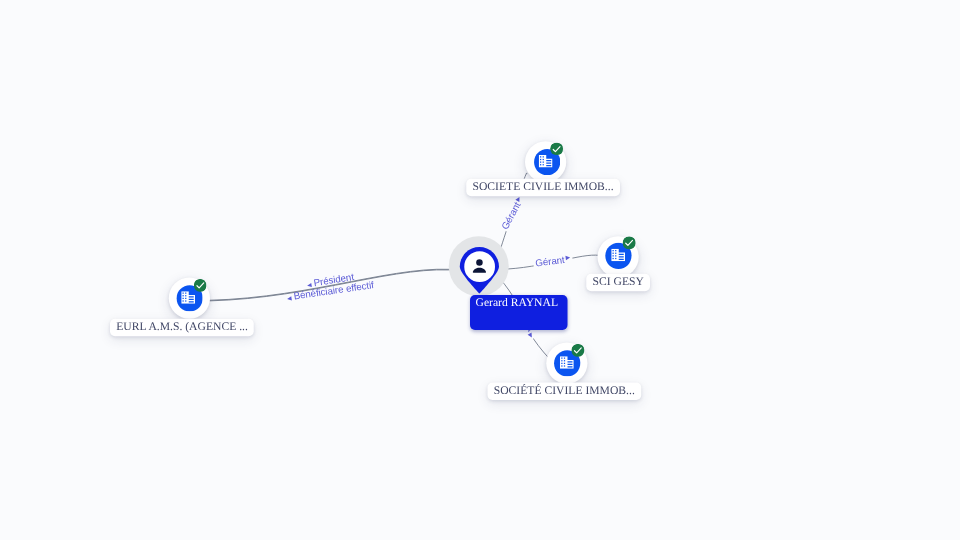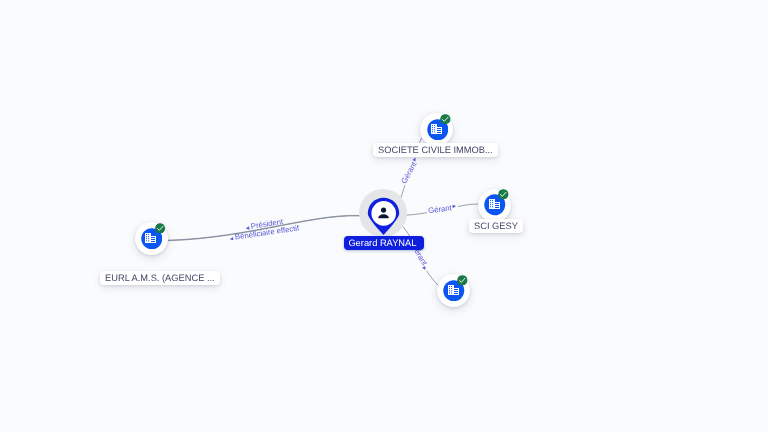--- a/index.html
+++ b/index.html
@@ -19,24 +19,24 @@
   .cglyph{position:absolute;width:11px;height:10px;left:10.8px;top:10.9px;display:block;}
   .badge{position:absolute;width:10.5px;height:10.5px;border-radius:50%;
          right:2.6px;top:0.9px;display:block;}
   
   .halo{position:absolute;border-radius:50%;background:#e3e5e7;}
   .pin{position:absolute;}
   
   .chip{position:absolute;border-radius:4px;transform:translateZ(0);will-change:transform;z-index:5;background:#ffffff;
         box-shadow:0 1px 3px rgba(40,50,90,.14), 0 3px 9px rgba(40,50,90,.10);
         color:#414766;font-size:9.3px;line-height:14px;height:14px;
-        padding:0 5px;white-space:nowrap;}
+        padding:0 5px;white-space:nowrap;font-family:Liberation Serif, serif;}
   .chip.person{background:#0f1fe0;color:#ffffff;border-radius:4px;
-        box-shadow:0 1px 3px rgba(20,30,120,.30);height:14px;line-height:14px;
-        font-size:9.3px;padding:0 8px 0 4.4px;}
+        box-shadow:0 1px 3px rgba(20,30,120,.30);height:28px;line-height:14px;
+        font-size:9.3px;padding:0 8px 0 4.4px;margin-left:32px;}
 </style>
 </head>
 <body>
 
 <div id="stage">
 
   <svg class="layer" viewBox="0 0 768 432">
     <g fill="none" stroke="#6f7888" stroke-width="0.7" stroke-linecap="round">
       <path d="M 399.5 202.0 C 403.0 190.4 423.1 130.1 421.4 139.0"></path>
       <path d="M 400.0 215.5 C 435.0 214.5 464.9 202.2 479.1 204.3"></path>
@@ -138,20 +138,21 @@
           <rect x="6" y="6" width="4" height="1"></rect>
           <rect x="6" y="8" width="4" height="1"></rect>
         </g>
       </svg>
     </div>
     <svg class="badge" viewBox="0 0 13 13">
       <rect x="0.2" y="0.2" width="12.6" height="12.6" rx="5.6" fill="#1a7a47"></rect>
       <path d="M3.2 6.9 L5.35 9.0 L9.9 4.05" stroke="#ffffff" stroke-width="1.15" fill="none" stroke-linecap="round" stroke-linejoin="round"></path>
     </svg>
   </div>
+  <div class="chip" style="left:389.9px;top:305.6px;">SOCIÉTÉ CIVILE IMMOB...</div>
 
   <div class="node" style="left:134.6px;top:222.2px;width:33px;height:33px;">
     <div class="cnode">
       <svg class="cblob" viewBox="0 0 25 25">
         <path d="M12.5 0.3 C18.6 0.3 24.7 5.0 24.7 11.8 C24.7 19.2 19.4 24.7 12.5 24.7 C5.6 24.7 0.3 19.2 0.3 12.3 C0.3 5.5 6.0 0.3 12.5 0.3 Z" fill="#0b55f0"></path>
       </svg>
       <svg class="cglyph" viewBox="0 0 11 10">
         <path fill="#ffffff" d="M0 0 h6 v3 h5 v7 h-11 z"></path>
         <g fill="#0b55f0">
           <rect x="1" y="1" width="1" height="1"></rect>
@@ -166,21 +167,21 @@
           <rect x="6" y="6" width="4" height="1"></rect>
           <rect x="6" y="8" width="4" height="1"></rect>
         </g>
       </svg>
     </div>
     <svg class="badge" viewBox="0 0 13 13">
       <rect x="0.2" y="0.2" width="12.6" height="12.6" rx="5.6" fill="#1a7a47"></rect>
       <path d="M3.2 6.9 L5.35 9.0 L9.9 4.05" stroke="#ffffff" stroke-width="1.15" fill="none" stroke-linecap="round" stroke-linejoin="round"></path>
     </svg>
   </div>
-  <div class="chip" style="left:100px;top:255.2px;margin-top:16px;">EURL A.M.S. (AGENCE ...</div>
+  <div class="chip" style="left:88px;top:255.2px;">EURL A.M.S. (AGENCE ...</div>
 
   <svg class="layer edgelabels" viewBox="0 0 768 432">
     <g font-family="Liberation Sans, sans-serif" font-size="7.8" fill="#5b5bd6" letter-spacing="-0.05">
       <g transform="translate(405.0,184.0) rotate(-61.7) translate(0,0.6)">
         <rect x="-0.8" y="-6.6" width="30.5" height="8.6" fill="#fafbfd"></rect>
         <text x="0" y="0">Gérant</text>
         <path d="M24.7 -5.6 L28.3 -3.8 L24.7 -2.0 Z" fill="#5b5bd6"></path>
       </g>
       <g transform="translate(428.6,213.2) rotate(-7)">
         <rect x="-1.6" y="-7.4" width="31.5" height="9.2" fill="#fafbfd"></rect>

